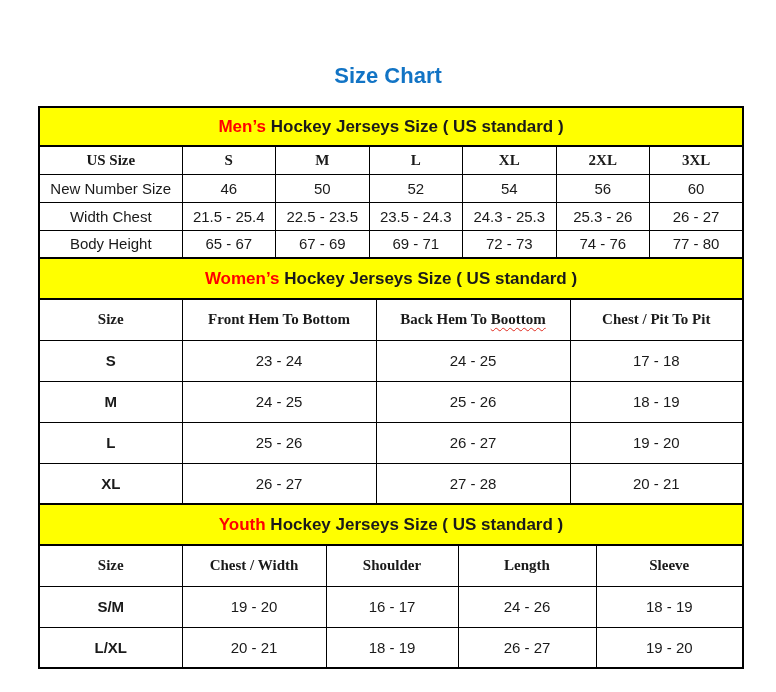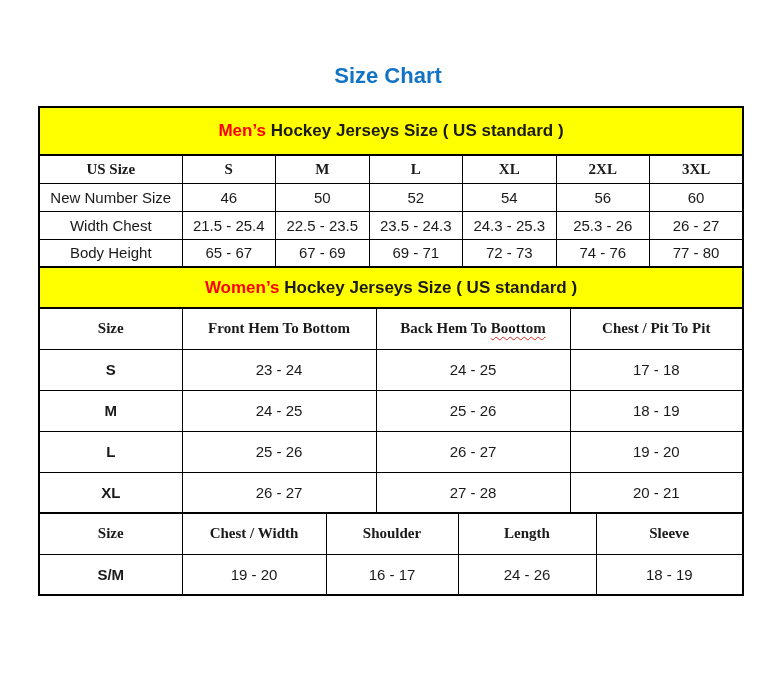--- a/index.html
+++ b/index.html
@@ -38,21 +38,21 @@
     height: 28px;
     padding: 0 2px;
     white-space: nowrap;
     overflow: hidden;
   }
   tr.band td {
     background: #ffff00;
     border: 2px solid #000;
     font-size: 17px;
     font-weight: bold;
-    height: 48px;
+    height: 39px;
   }
   tr.band .red { color: #ff0000; }
   tr.head td { font-weight: bold; font-family: Liberation Serif, serif; }
   td.lbl-bold { font-weight: bold; }
   table.w td, table.y td { height: 41px; }
   .squiggle {
     text-decoration-line: underline;
     text-decoration-style: wavy;
     text-decoration-color: #e02b20;
     text-decoration-thickness: 1px;
@@ -163,28 +163,38 @@
 
 <table class="sz y">
   <colgroup>
     <col style="width:143px">
       <col style="width:144px">
       <col style="width:132px">
       <col style="width:138px">
       <col style="width:147px">
   </colgroup>
   <tbody>
+    <tr class="band">
+      <td colspan="5"><span class="red">Youth</span><span> Hockey Jerseys Size ( US standard )</span></td>
+    </tr>
     <tr class="head">
       <td>Size</td>
       <td>Chest / Width</td>
       <td>Shoulder</td>
       <td>Length</td>
       <td>Sleeve</td>
     </tr>
     <tr>
       <td class="lbl-bold">S/M</td>
       <td>19 - 20</td>
       <td>16 - 17</td>
       <td>24 - 26</td>
       <td>18 - 19</td>
     </tr>
+    <tr>
+      <td class="lbl-bold">L/XL</td>
+      <td>20 - 21</td>
+      <td>18 - 19</td>
+      <td>26 - 27</td>
+      <td>19 - 20</td>
+    </tr>
   </tbody>
 </table>
 
 </body></html>

